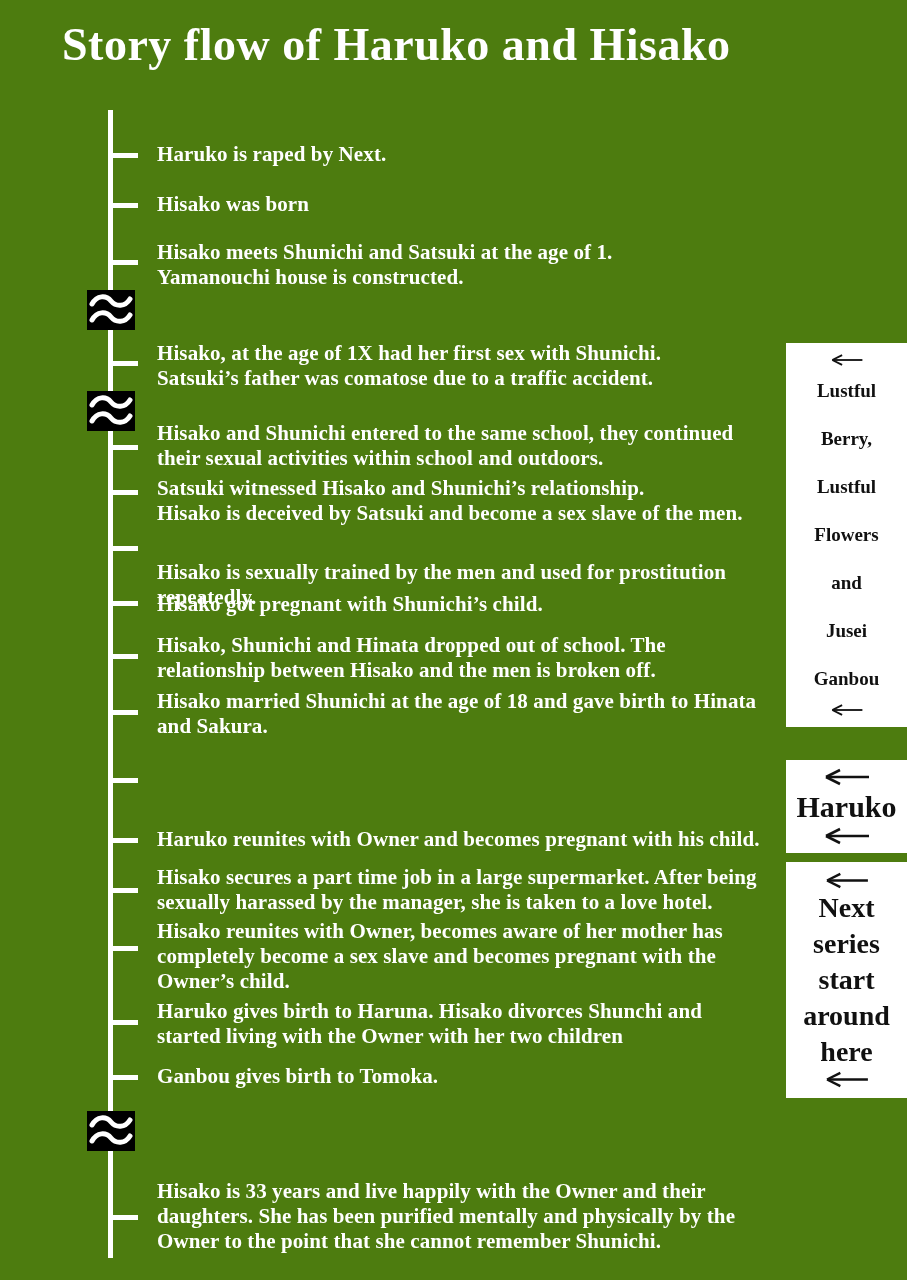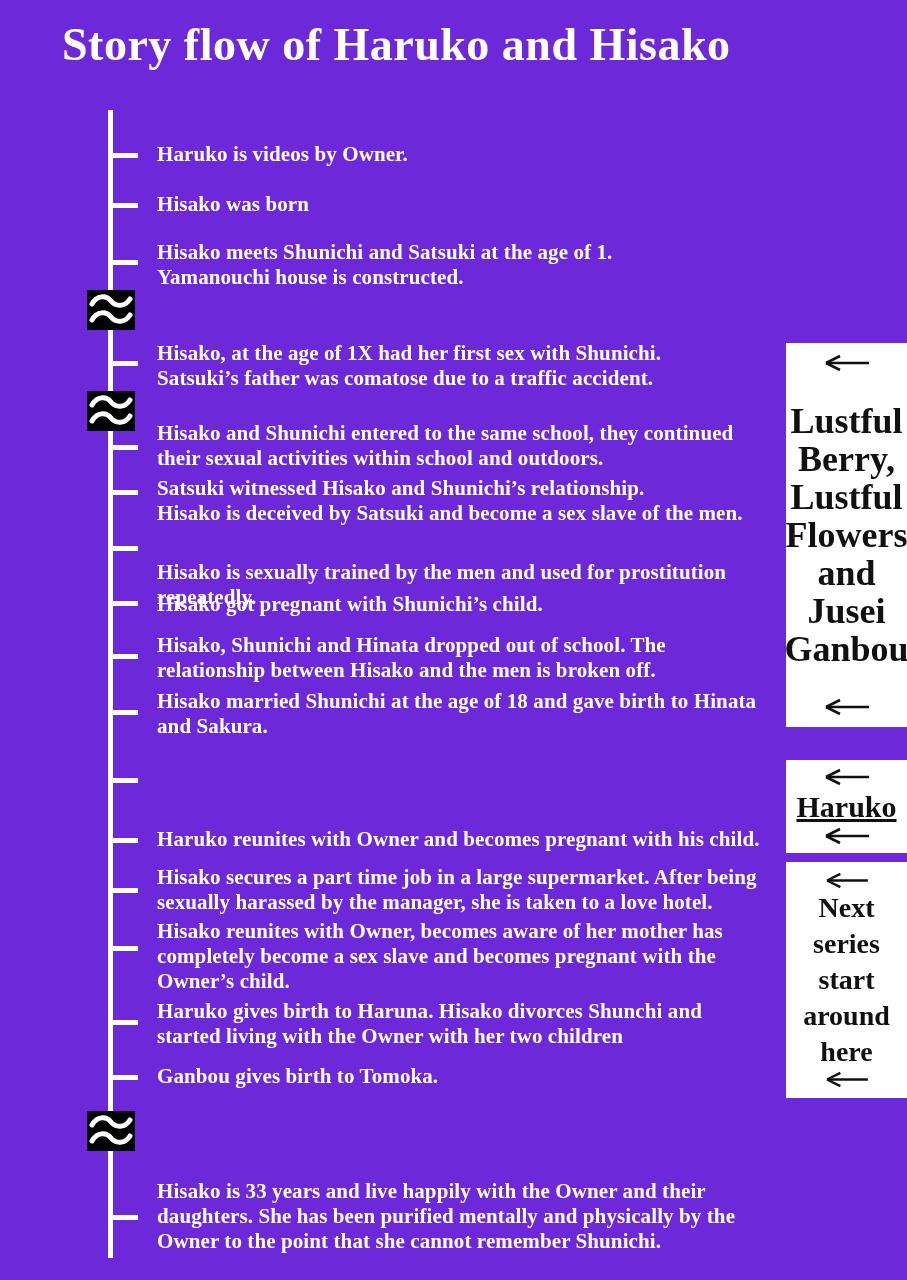--- a/index.html
+++ b/index.html
@@ -1,20 +1,20 @@
 <!DOCTYPE html>
 <html><head>
 <meta charset="utf-8">
 <style>
   html, body { margin: 0; padding: 0; background: #000; }
   .canvas {
     position: relative;
     width: 907px;
     height: 1280px;
-    background: #6d28d9;
+    background: #4d7c0f;
     overflow: hidden;
     font-family: "Liberation Serif", "DejaVu Serif", serif;
   }
   .title {
     position: absolute;
     left: 62px;
     top: 18px;
     margin: 0;
     color: #fff;
     font-size: 46px;
@@ -63,23 +63,23 @@
     justify-content: space-between;
     box-sizing: border-box;
   }
   .box-label {
     text-align: center;
     font-weight: 700;
     white-space: pre-line;
     color: #111;
   }
   .box1 { top: 343px; height: 384px; padding: 10px 0 10px 0; }
-  .box1 .box-label { font-size: 36px; line-height: 38px; }
+  .box1 .box-label { font-size: 19px; line-height: 48px; }
   .box2 { top: 760px; height: 93px; padding: 7px 0 7px 0; }
-  .box2 .box-label { font-size: 30px; line-height: 32px; text-decoration: underline; }
+  .box2 .box-label { font-size: 30px; line-height: 32px; }
   .box3 { top: 862px; height: 236px; padding: 9px 0 9px 0; }
   .box3 .box-label { font-size: 28px; line-height: 36px; text-align: center; }
   .arrow { display: block; }
 </style>
 </head>
 <body>
 
 <div class="canvas">
 
   <h1 class="title">Story flow of Haruko and Hisako</h1>
@@ -97,21 +97,21 @@
   <div class="tick" style="top:654px"></div>
   <div class="tick" style="top:710px"></div>
   <div class="tick" style="top:778px"></div>
   <div class="tick" style="top:838px"></div>
   <div class="tick" style="top:888px"></div>
   <div class="tick" style="top:946px"></div>
   <div class="tick" style="top:1020px"></div>
   <div class="tick" style="top:1075px"></div>
   <div class="tick" style="top:1215px"></div>
 
-  <div class="entry" style="top:142px">Haruko is videos by Owner.</div>
+  <div class="entry" style="top:142px">Haruko is raped by Next.</div>
   <div class="entry" style="top:192px">Hisako was born</div>
   <div class="entry" style="top:240px">Hisako meets Shunichi and Satsuki at the age of 1.
 Yamanouchi house is constructed.</div>
   <div class="entry" style="top:341px">Hisako, at the age of 1X had her first sex with Shunichi.
 Satsuki’s father was comatose due to a traffic accident.</div>
   <div class="entry" style="top:421px">Hisako and Shunichi entered to the same school, they continued
 their sexual activities within school and outdoors.</div>
   <div class="entry" style="top:476px">Satsuki witnessed Hisako and Shunichi’s relationship.
 Hisako is deceived by Satsuki and become a sex slave of the men.</div>
   <div class="entry" style="top:560px">Hisako is sexually trained by the men and used for prostitution

